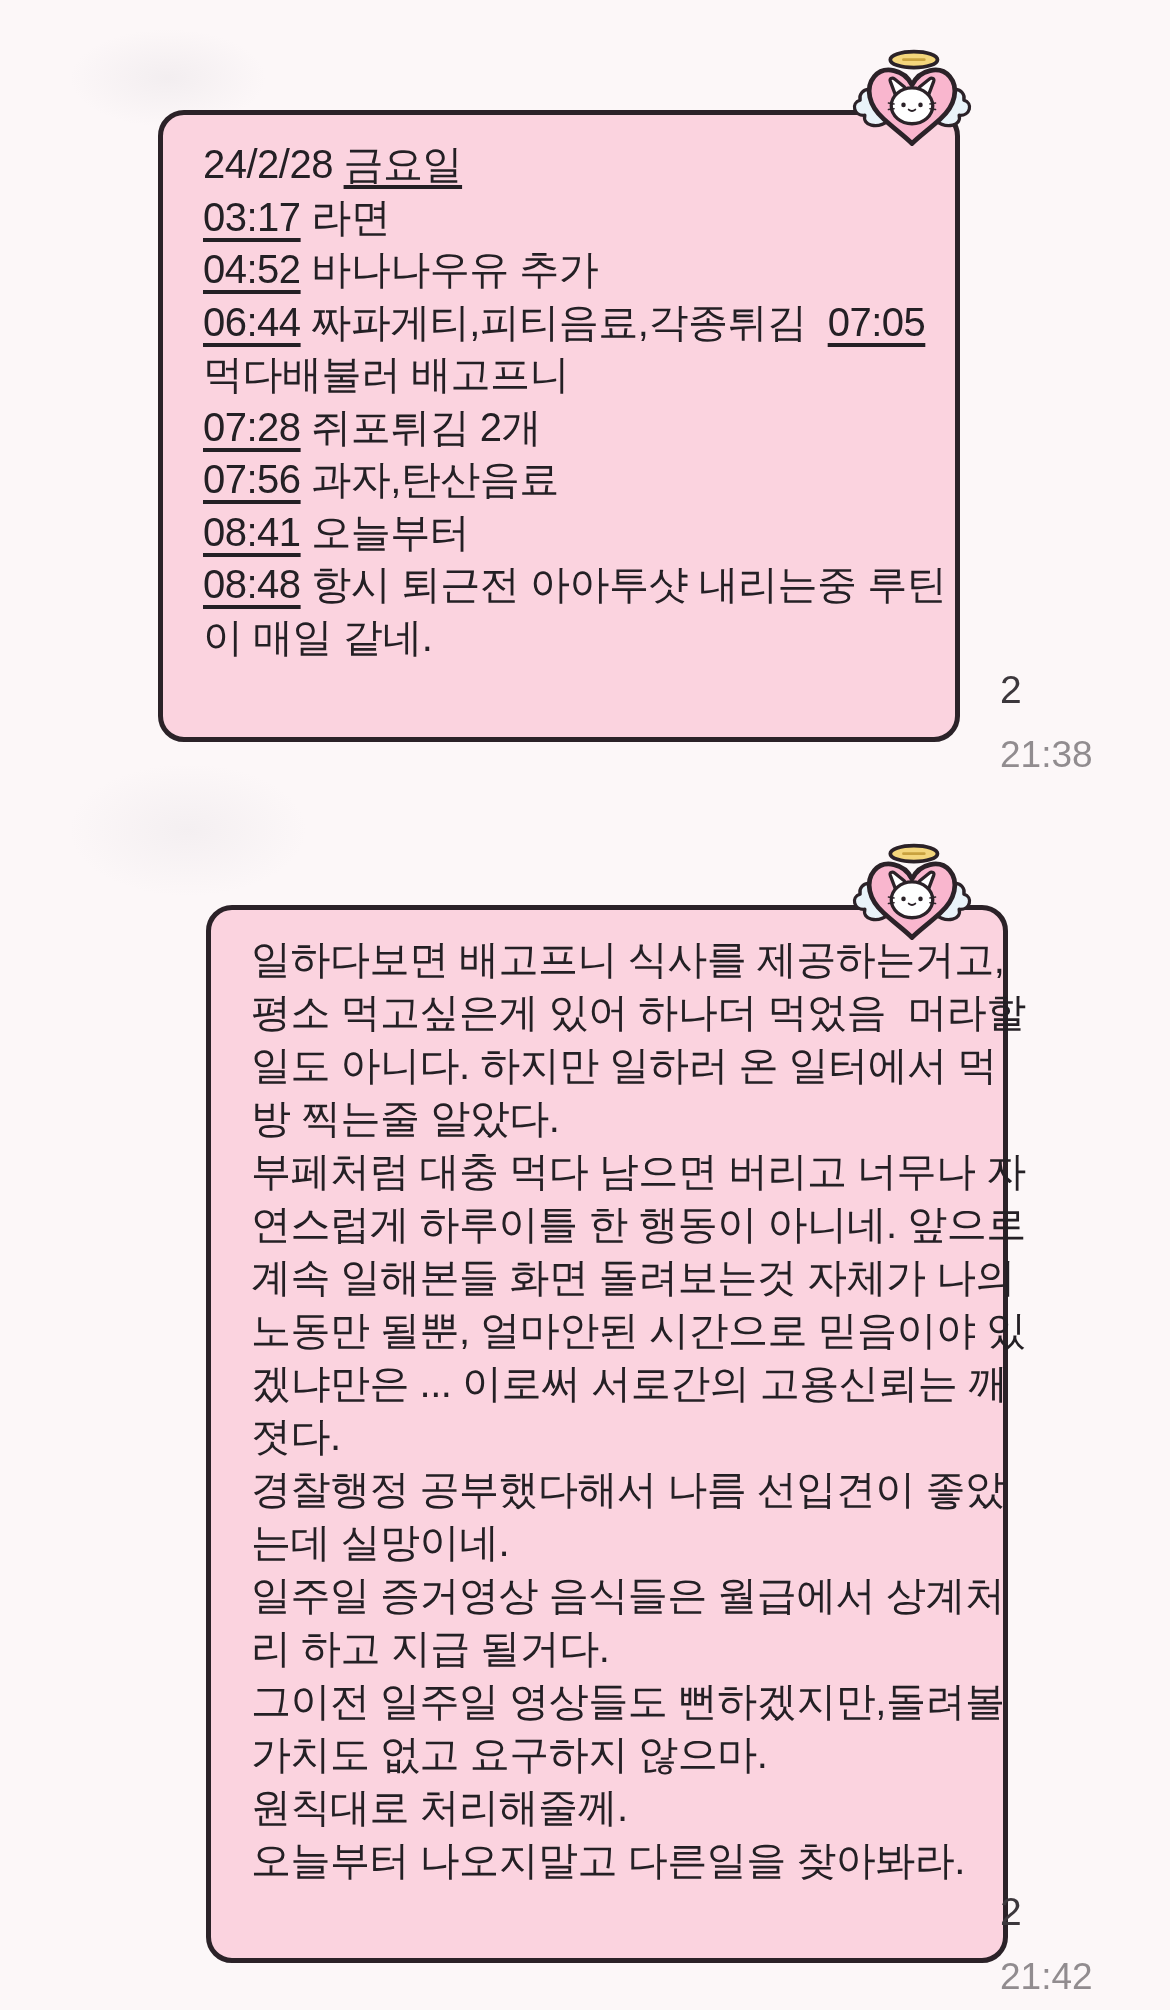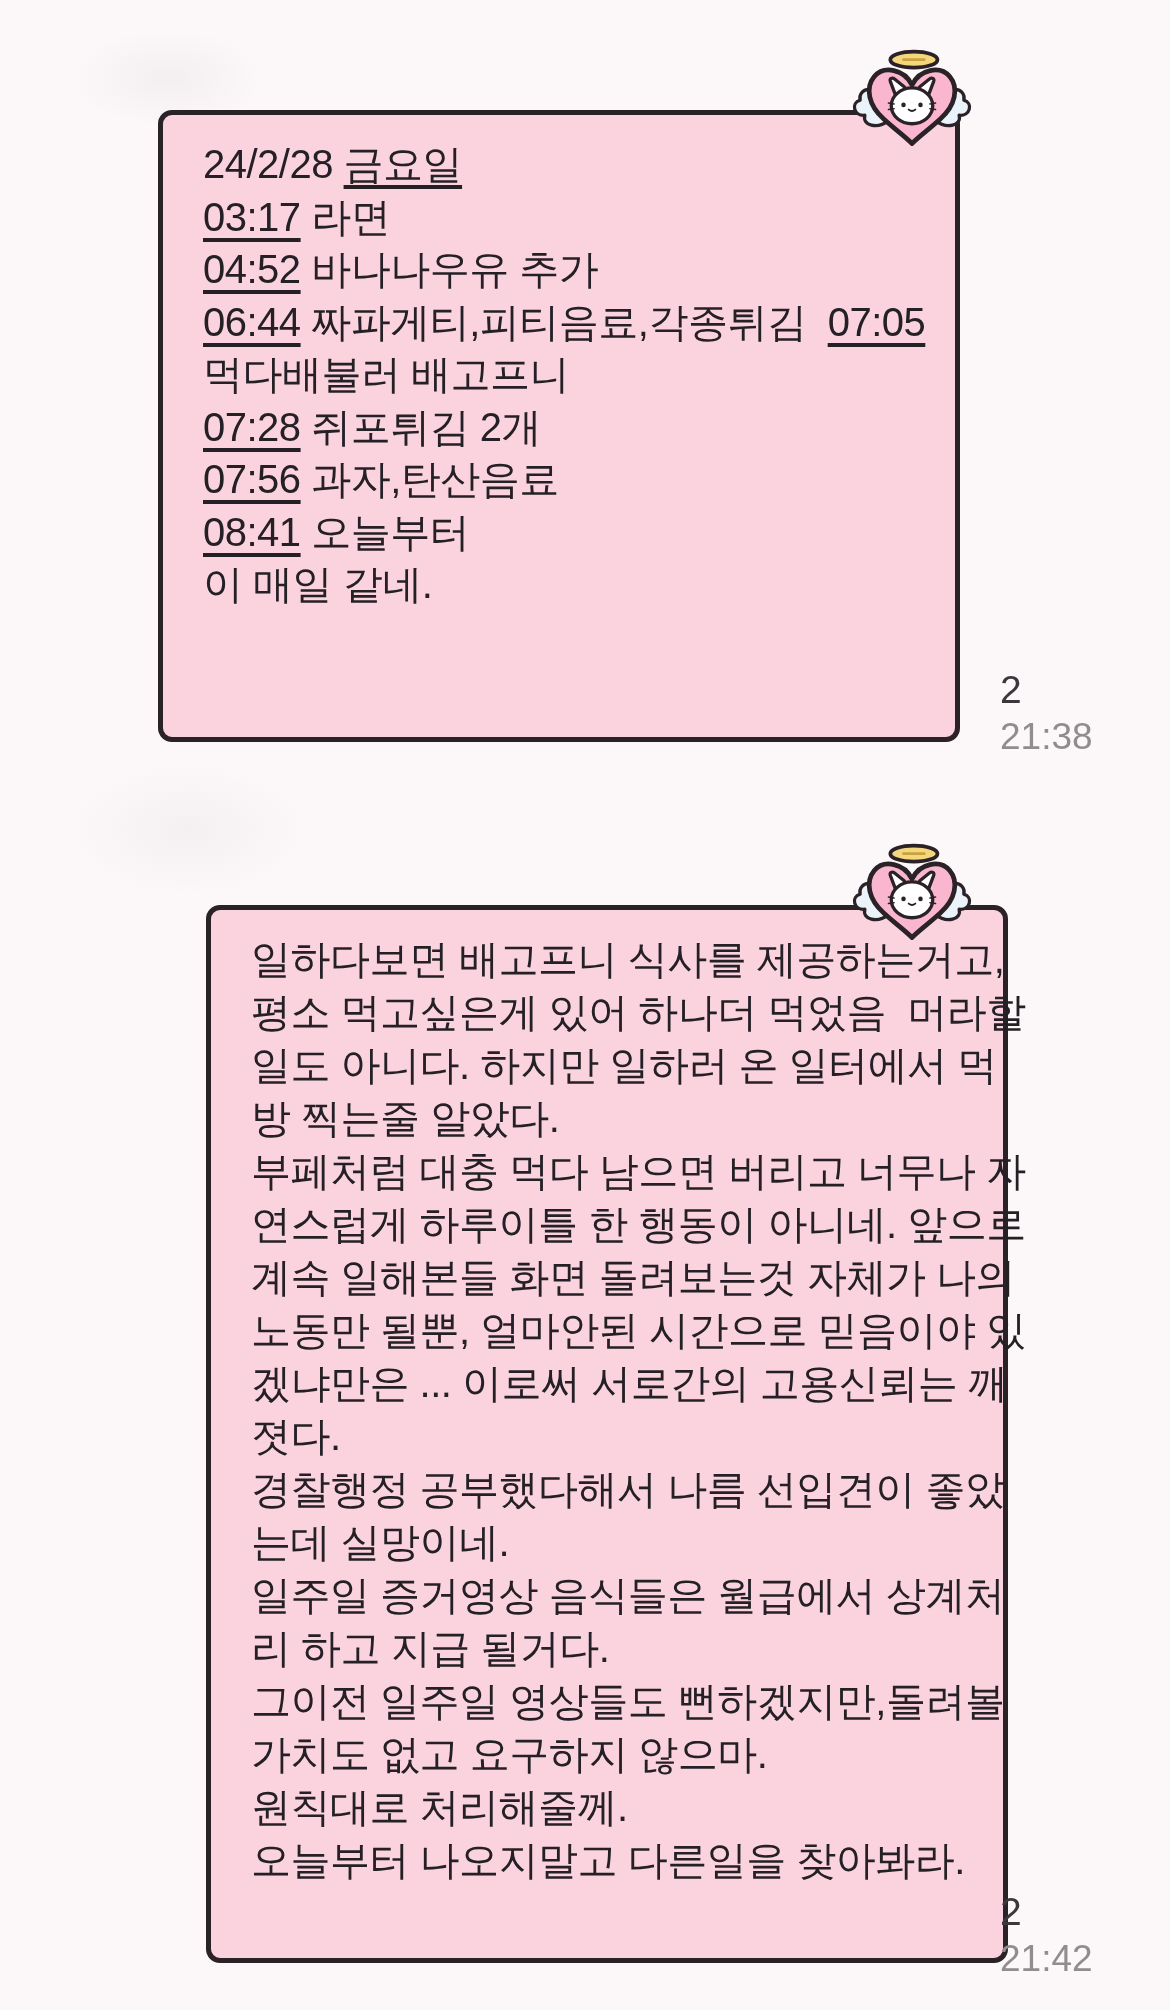--- a/index.html
+++ b/index.html
@@ -14,21 +14,21 @@
   .smudge{position:absolute;border-radius:50%;pointer-events:none;}
   .smudge.s1{left:28px;top:8px;width:280px;height:140px;
     background:radial-gradient(closest-side,rgba(186,182,192,0.14),rgba(186,182,192,0) 70%);}
   .smudge.s2{left:18px;top:735px;width:340px;height:190px;
     background:radial-gradient(closest-side,rgba(186,182,192,0.12),rgba(186,182,192,0) 70%);}
 
   .bubble{
     position:absolute;left:158px;width:802px;box-sizing:border-box;
     background:var(--bubble-fill,#fbd3df);
     border:5px solid var(--line,#2b2228);
-    border-radius:14px;
+    border-radius:26px;
     padding:23px 26px 28px 40px;
     color:var(--text,#242025);
     font-size:40px;line-height:52.5px;
     letter-spacing:-0.5px;
     z-index:1;
   }
   .bubble.b1{top:110px;min-height:632px;}
   .bubble.b2{top:905px;min-height:1058px;line-height:53px;margin-left:48px;}
   .line{white-space:pre;}
   .line .u{
@@ -38,39 +38,40 @@
   }
 
   .sticker{position:absolute;z-index:3;width:132px;height:114px;}
   .sticker.st1{left:846px;top:46px;}
   .sticker.st2{left:846px;top:840px;}
 
   .meta{position:absolute;left:1000px;z-index:2;}
   .meta.m1{top:668px;}
   .meta.m2{top:1890px;}
   .meta .unread{font-size:39px;color:var(--unread,#3c373c);line-height:44px;}
-  .meta .time{font-size:37px;color:var(--time,#918c8f);line-height:44px;margin-top:3px;}
+  .meta .time{font-size:37px;color:var(--time,#918c8f);line-height:44px;margin-top:21px;}
 </style>
 </head>
 <body>
 
 <div class="screen">
 
   <div class="smudge s1"></div>
   <div class="smudge s2"></div>
 
   <div class="bubble b1">
       <div class="line"><span>24/2/28 </span><span class="u">금요일</span></div>
       <div class="line"><span class="u">03:17</span><span> 라면</span></div>
       <div class="line"><span class="u">04:52</span><span> 바나나우유 추가</span></div>
       <div class="line"><span class="u">06:44</span><span> 짜파게티,피티음료,각종튀김  </span><span class="u">07:05</span></div>
       <div class="line"><span>먹다배불러 배고프니</span></div>
       <div class="line"><span class="u">07:28</span><span> 쥐포튀김 2개</span></div>
       <div class="line"><span class="u">07:56</span><span> 과자,탄산음료</span></div>
       <div class="line"><span class="u">08:41</span><span> 오늘부터</span></div>
+      <div class="line"><span class="u">08:48</span><span> 항시 퇴근전 아아투샷 내리는중 루틴</span></div>
       <div class="line"><span>이 매일 같네.</span></div>
     </div>
   <svg class="sticker st1" viewBox="0 0 140 120" xmlns="http://www.w3.org/2000/svg">
     <ellipse cx="72" cy="14" rx="25" ry="8.5" fill="#f4d67c" stroke="#2b2228" stroke-width="4"></ellipse>
     <line x1="61" y1="14" x2="83" y2="14" stroke="#c9a23f" stroke-width="3" stroke-linecap="round"></line>
     <path d="M48,54 C32,40 12,44 15,57 C5,60 8,74 20,73 C17,84 33,88 45,79 Z" fill="#e9f3f9" stroke="#2b2228" stroke-width="3.5" stroke-linejoin="round"></path>
     <path d="M92,54 C108,40 128,44 125,57 C135,60 132,74 120,73 C123,84 107,88 95,79 Z" fill="#e9f3f9" stroke="#2b2228" stroke-width="3.5" stroke-linejoin="round"></path>
     <path d="M70,41 C62,24 40,20 30,32 C20,44 24,63 40,77 C52,88 62,95 70,103 C78,95 88,88 100,77 C116,63 120,44 110,32 C100,20 78,24 70,41 Z" fill="#f9b6ce" stroke="#2b2228" stroke-width="5" stroke-linejoin="round"></path>
     <circle cx="56" cy="51" r="8" fill="#f7c3d6"></circle>
     <circle cx="84" cy="51" r="8" fill="#f7c3d6"></circle>

